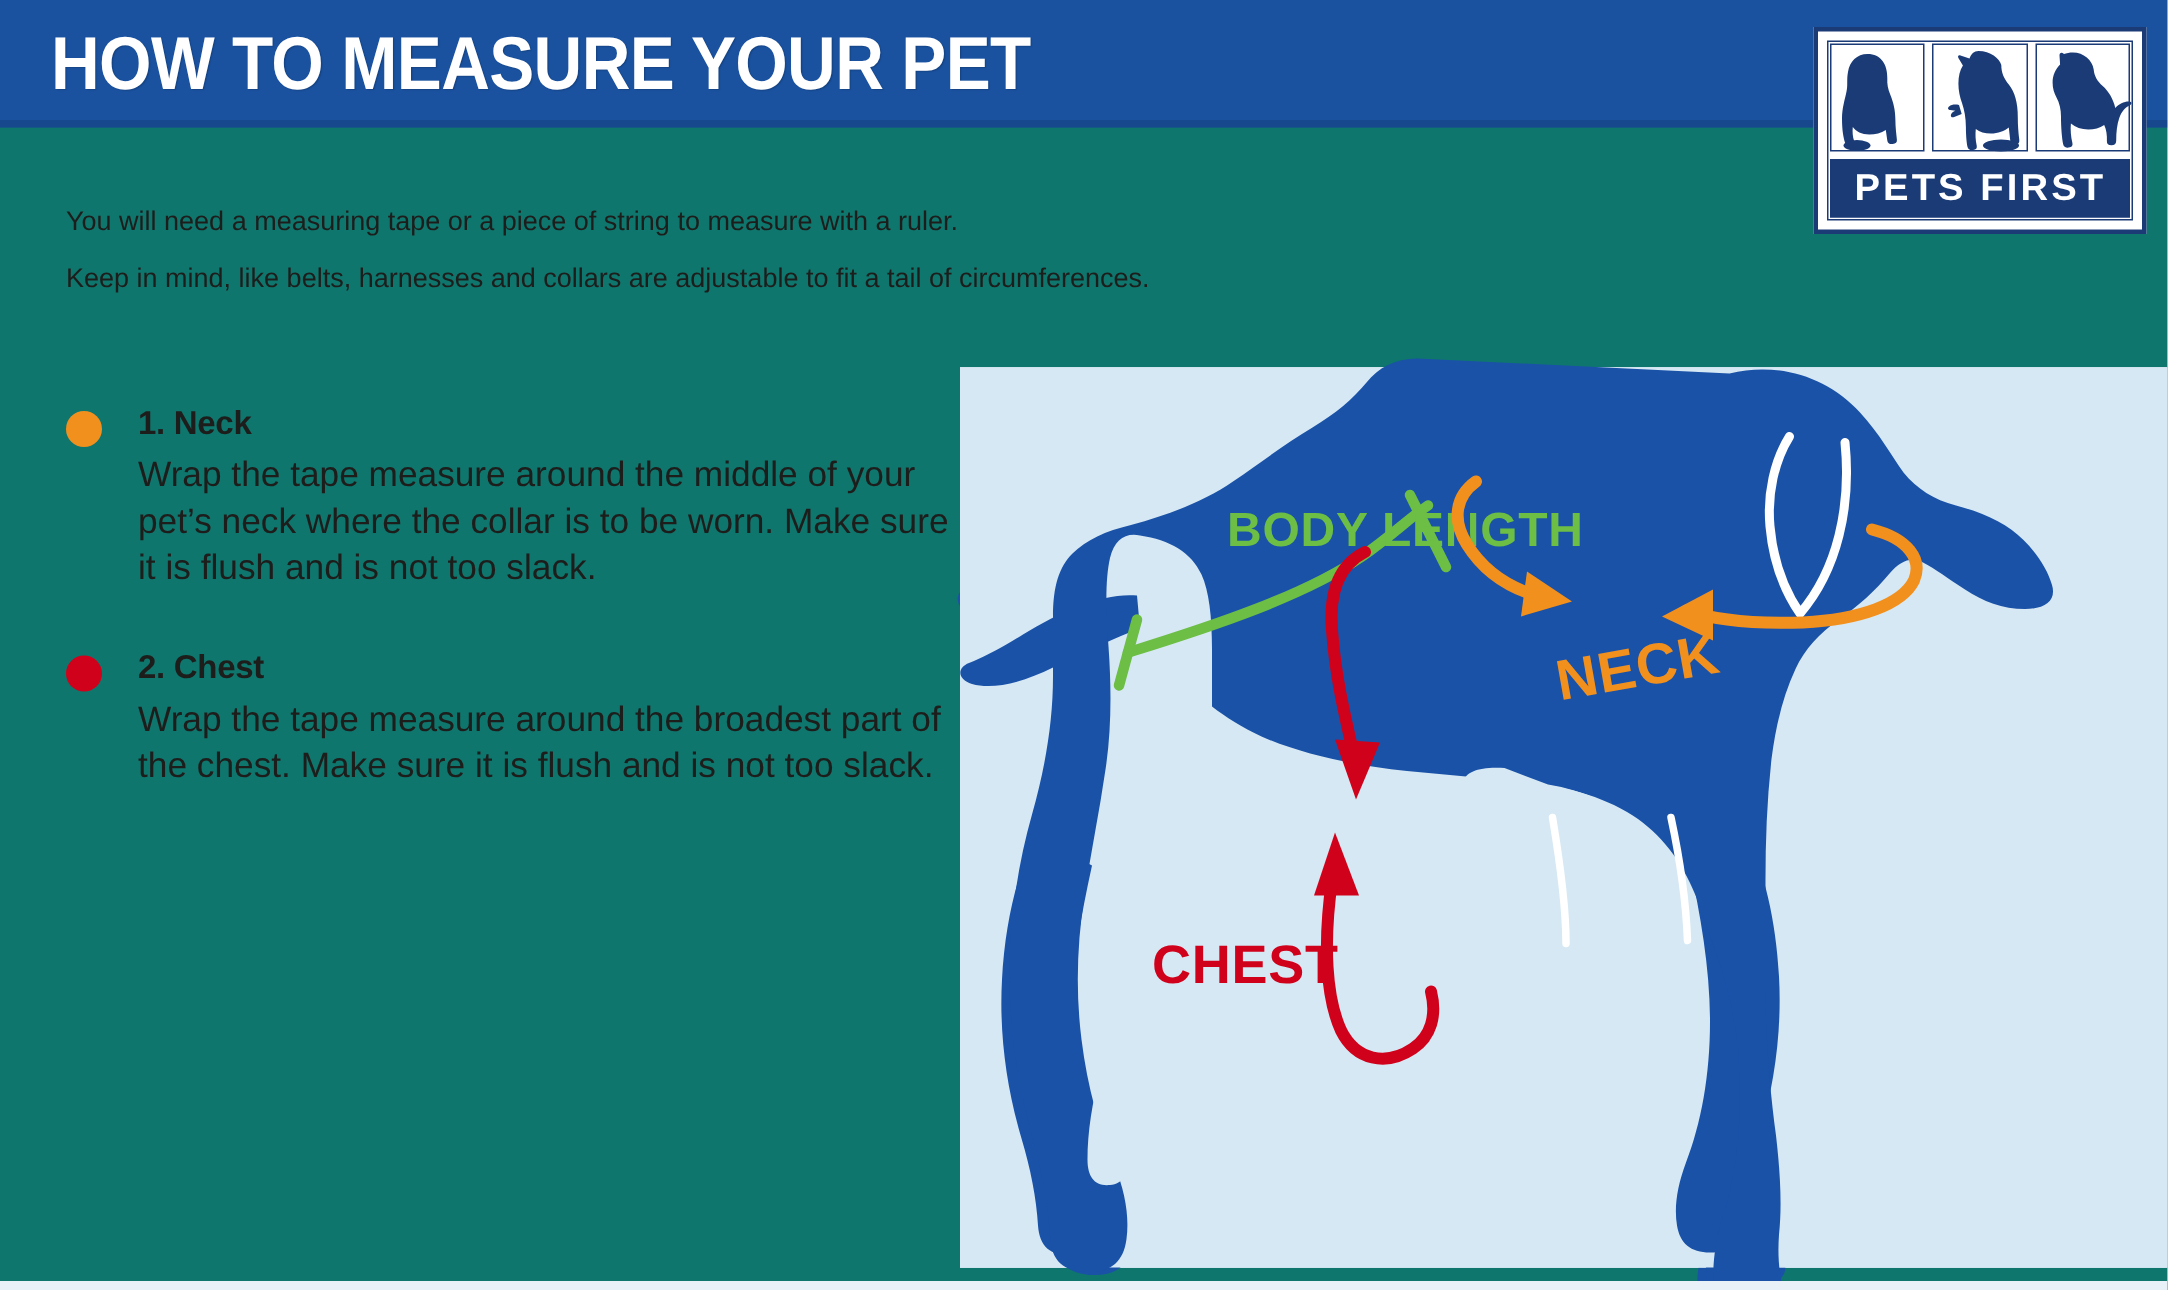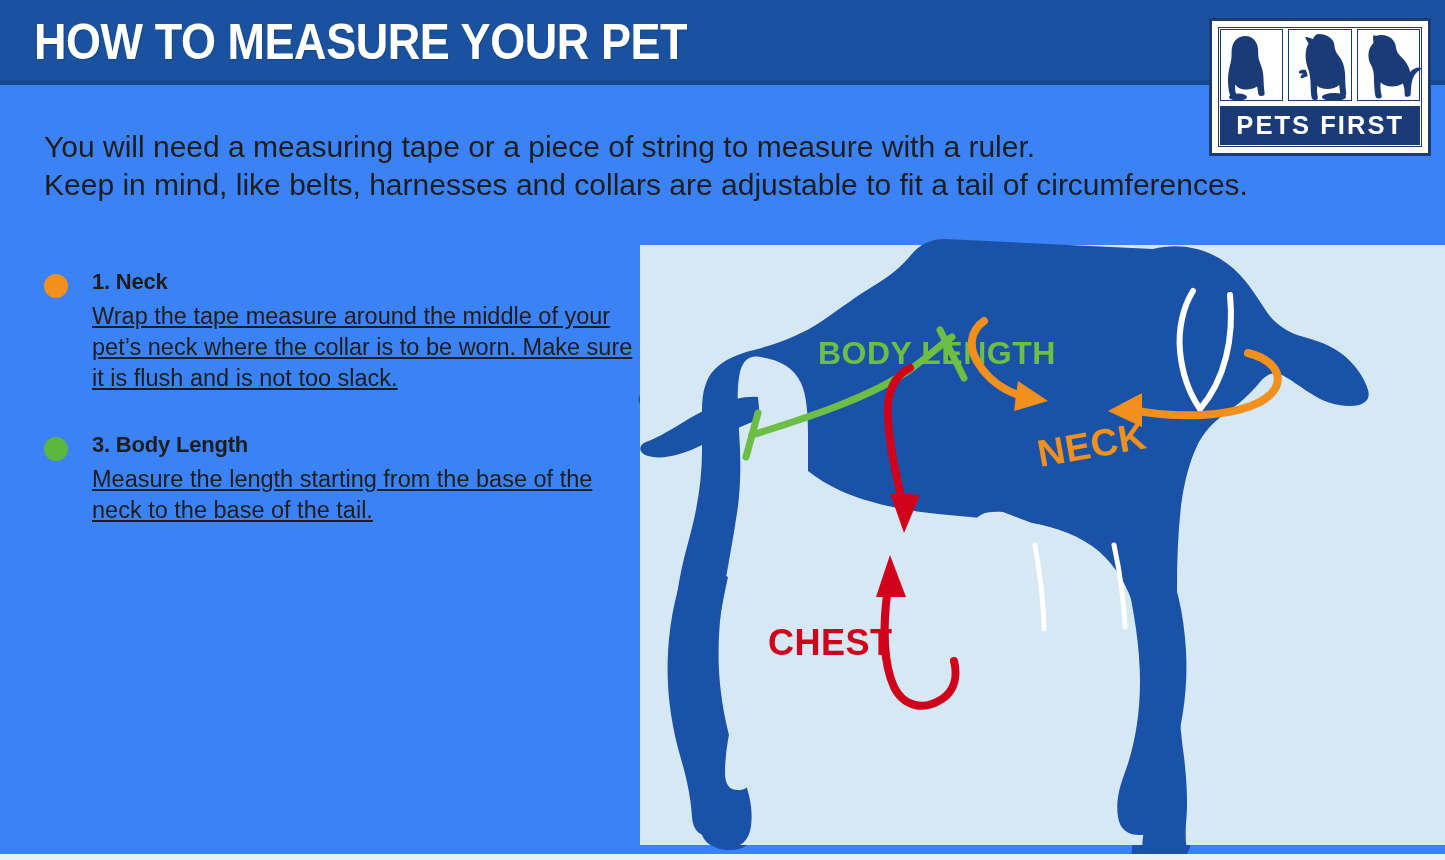--- a/index.html
+++ b/index.html
@@ -5,21 +5,21 @@
   html, body {
     margin: 0;
     padding: 0;
     background: #ffffff;
   }
   #page {
     position: relative;
     width: 1445px;
     height: 860px;
     overflow: hidden;
-    background: #3b82f6;
+    background: #0f766e;
     font-family: "Liberation Sans", sans-serif;
     -webkit-font-smoothing: antialiased;
   }
 
   
   .header-bar {
     position: absolute;
     left: 0; top: 0;
     width: 1445px;
     height: 85px;
@@ -102,21 +102,21 @@
     line-height: 1;
     transform: scaleX(1.02);
   }
 
   
   .intro {
     position: absolute;
     left: 44px;
     top: 128px;
     width: 1150px;
-    font-size: 30px;
+    font-size: 18px;
     line-height: 38px;
     color: #1d1d1b;
   }
   .intro div { white-space: nowrap; }
 
   
   .steps { position: absolute; left: 44px; top: 266px; width: 600px; }
   .step { position: relative; padding-left: 48px; margin-bottom: 35px; }
   .step-bullet {
     position: absolute;
@@ -132,21 +132,20 @@
     color: #1d1d1b;
     line-height: 32px;
     letter-spacing: -.2px;
   }
   .step-body {
     font-size: 23.5px;
     line-height: 31px;
     color: #1d1d1b;
     margin-top: 3px;
     max-width: 560px;
-    text-decoration: underline;
   }
 
   
   .illustration {
     position: absolute;
     left: 640px;
     top: 245px;
     width: 805px;
     height: 600px;
   }
@@ -209,26 +208,26 @@
   </div>
 
   <div class="steps">
 
     <div class="step">
       <span class="step-bullet" style="background:#f2901e"></span>
       <div class="step-title">1. Neck</div>
       <div class="step-body">Wrap the tape measure around the middle of your pet’s neck where the collar is to be worn. Make sure it is flush and is not too slack.</div>
     </div>
 
-
     <div class="step">
-      <span class="step-bullet" style="background:#5cb83c"></span>
-      <div class="step-title">3. Body Length</div>
-      <div class="step-body">Measure the length starting from the base of the neck to the base of the tail.</div>
+      <span class="step-bullet" style="background:#d0021b"></span>
+      <div class="step-title">2. Chest</div>
+      <div class="step-body">Wrap the tape measure around the broadest part of the chest. Make sure it is flush and is not too slack.</div>
     </div>
+
 
   </div>
 
   <div class="illustration">
     <svg width="805" height="600" viewBox="0 0 805 600">
 
       <g>
         <path fill="#1a52a8" d="
           M 608 8
           C 636 2 668 6 688 22

